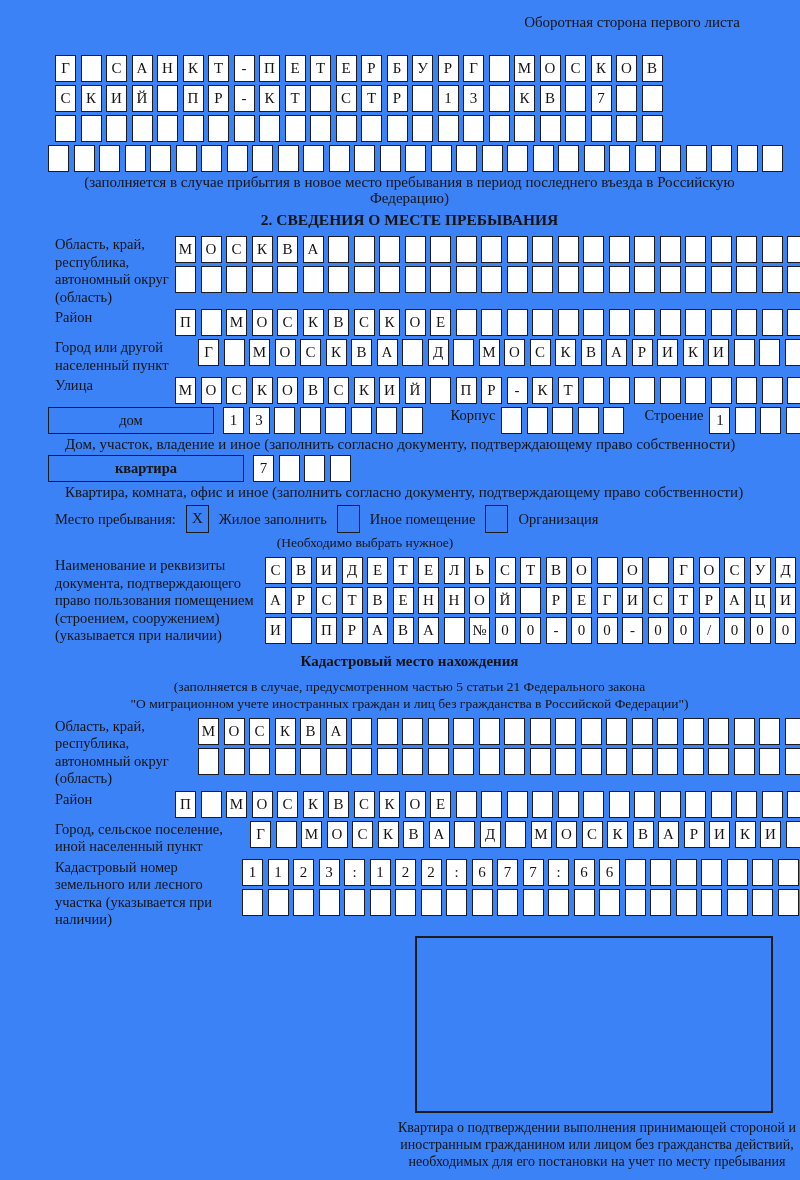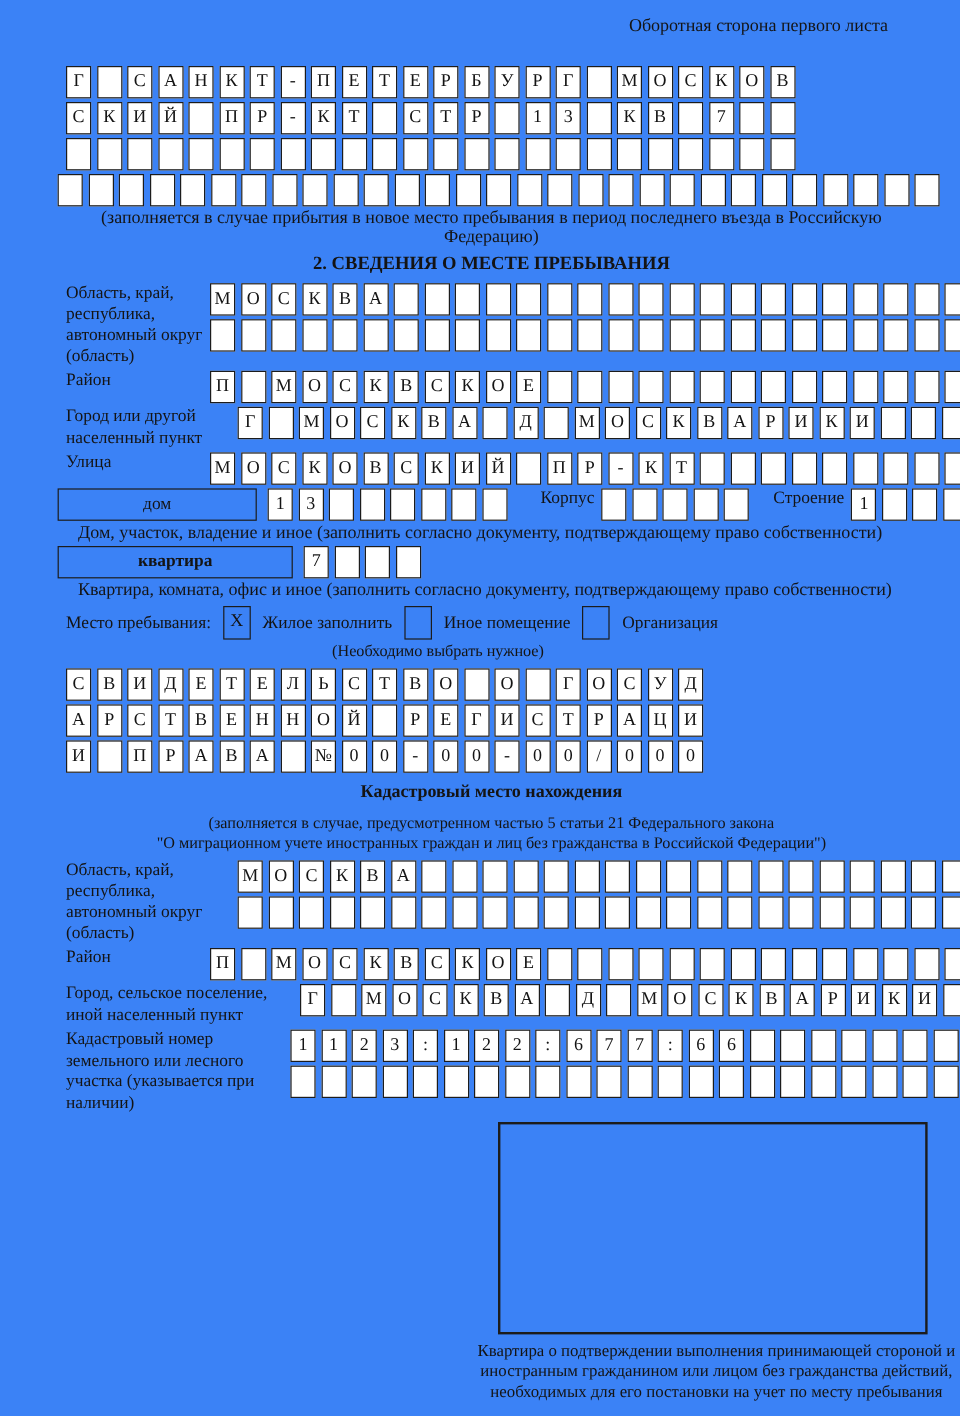--- a/index.html
+++ b/index.html
@@ -362,20 +362,21 @@
     <span class="checkbox">X</span>
     <span>Жилое заполнить</span>
     <span class="checkbox ml20"></span>
     <span>Иное помещение</span>
     <span class="checkbox ml20"></span>
     <span>Организация</span>
   </div>
   <div class="stay-note">(Необходимо выбрать нужное)</div>
 
   <div class="field">
+    <div class="lbl w210">Наименование и реквизиты документа, подтверждающего право пользования помещением (строением, сооружением) (указывается при наличии)</div>
     <div class="rows">
       <div class="cellrow">
           <span class="cell">С</span>
           <span class="cell">В</span>
           <span class="cell">И</span>
           <span class="cell">Д</span>
           <span class="cell">Е</span>
           <span class="cell">Т</span>
           <span class="cell">Е</span>
           <span class="cell">Л</span>

